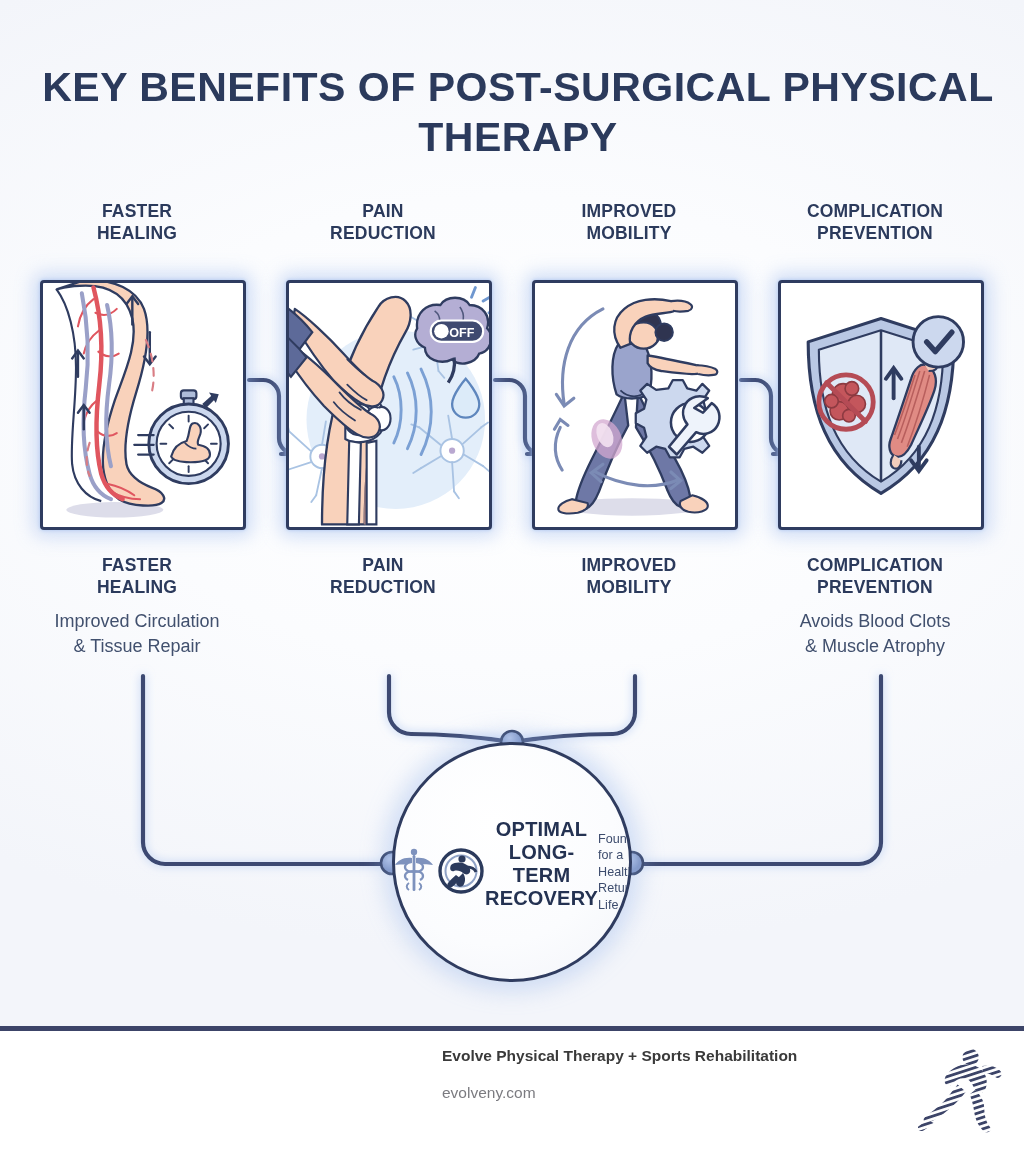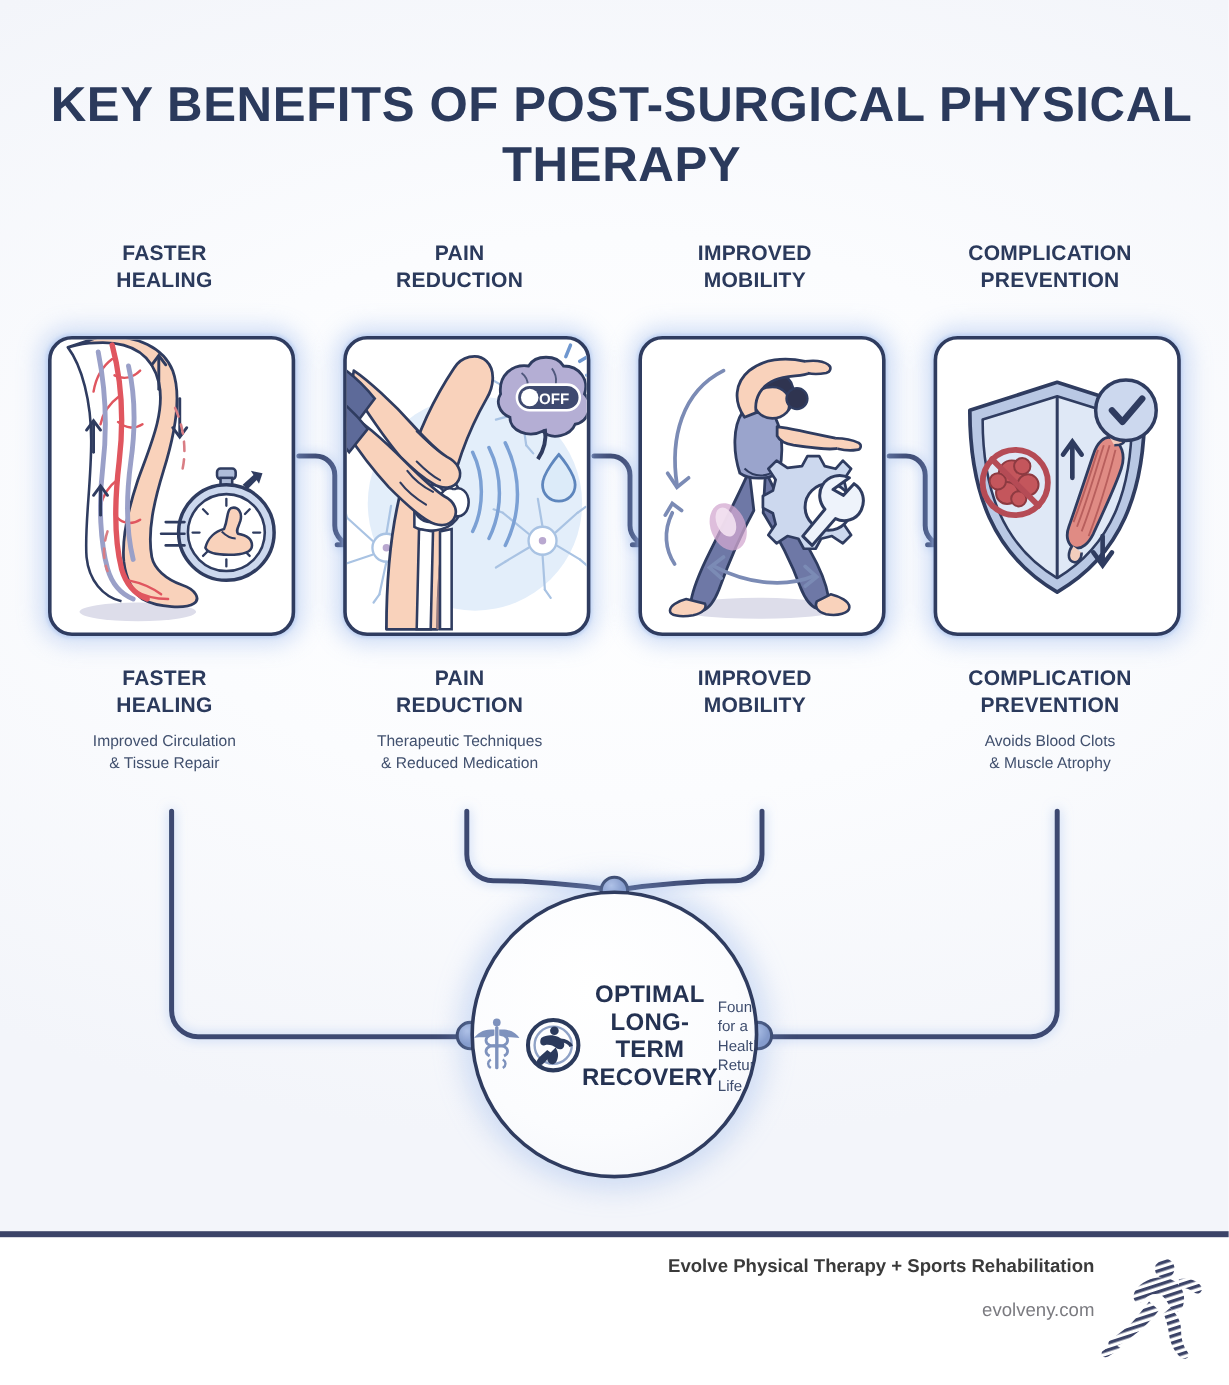--- a/index.html
+++ b/index.html
@@ -46,35 +46,35 @@
     text-align:center; line-height:1.28; letter-spacing:.2px;
     text-transform:uppercase;
     height:56px;
   }
   .card {
     position:relative;
     width:206px; height:250px;
     margin-top:24px;
     background:#ffffff;
     border:3.2px solid #2f3c60;
-    border-radius:20px;
+    border-radius:4px;
     box-shadow:0 0 18px 7px rgba(150,180,235,.42), 0 0 3px 1px rgba(170,195,240,.5);
     overflow:hidden;
   }
   .card svg { display:block; width:100%; height:100%; }
 
   .botlabel {
     margin-top:24px;
     color:#2b3a5c; font-size:17.5px; font-weight:bold;
     text-align:center; line-height:1.28; letter-spacing:.2px;
     text-transform:uppercase;
   }
   .botdesc {
     margin-top:10px;
-    color:#41506e; font-size:13px; font-weight:400;
+    color:#41506e; font-size:18px; font-weight:400;
     text-align:center; line-height:1.42;
   }
 
   
   #connectors { position:absolute; left:0; top:0; width:1024px; height:1026px; pointer-events:none; }
 
   
   #hub {
     position:absolute; left:392px; top:742px; width:240px; height:240px;
     border-radius:50%;
@@ -92,21 +92,21 @@
     text-transform:uppercase;
   }
   #hub-sub {
     margin-top:20px;
     color:#3d4c6d; font-size:12.6px; line-height:1.3;
   }
 
   
   #footer-text {
     position:absolute; right:112px; top:1046px; width:470px;
-    text-align:right;
+    text-align:left;
   }
   #footer-name {
     color:#3a3a3a; font-size:15.5px; font-weight:bold; line-height:1.32;
   }
   #footer-url {
     color:#7b7b80; font-size:15.5px; font-weight:400; margin-top:18px;
   }
   #footer-logo { position:absolute; right:14px; top:1044px; width:92px; height:92px; }
 </style>
 </head>
@@ -325,21 +325,20 @@
               <path d="M206 30 l12 -2"></path>
           </g>
         </g>
 
         <path d="M182 98 C182 98 196 114 196 124 C196 132 190 138 182 138
                  C174 138 168 132 168 124 C168 114 182 98 182 98 Z" fill="#dcebf9" stroke="#5e86bd" stroke-width="2.4"></path>
       </svg>
     </div>
 
     <div class="botlabel">PAIN<br>REDUCTION</div>
-    <div class="botdesc">Therapeutic Techniques<br>&amp; Reduced Medication</div>
   </div>
 
   <div class="col c2">
     <div class="toplabel">IMPROVED<br>MOBILITY</div>
 
     <div class="card">
       <svg viewBox="0 0 206 250" xmlns="http://www.w3.org/2000/svg">
         <ellipse cx="100" cy="230" rx="72" ry="9" fill="#ddddea"></ellipse>
 
         <path d="M92 112 C84 130 70 158 58 182 C50 198 44 212 42 224

